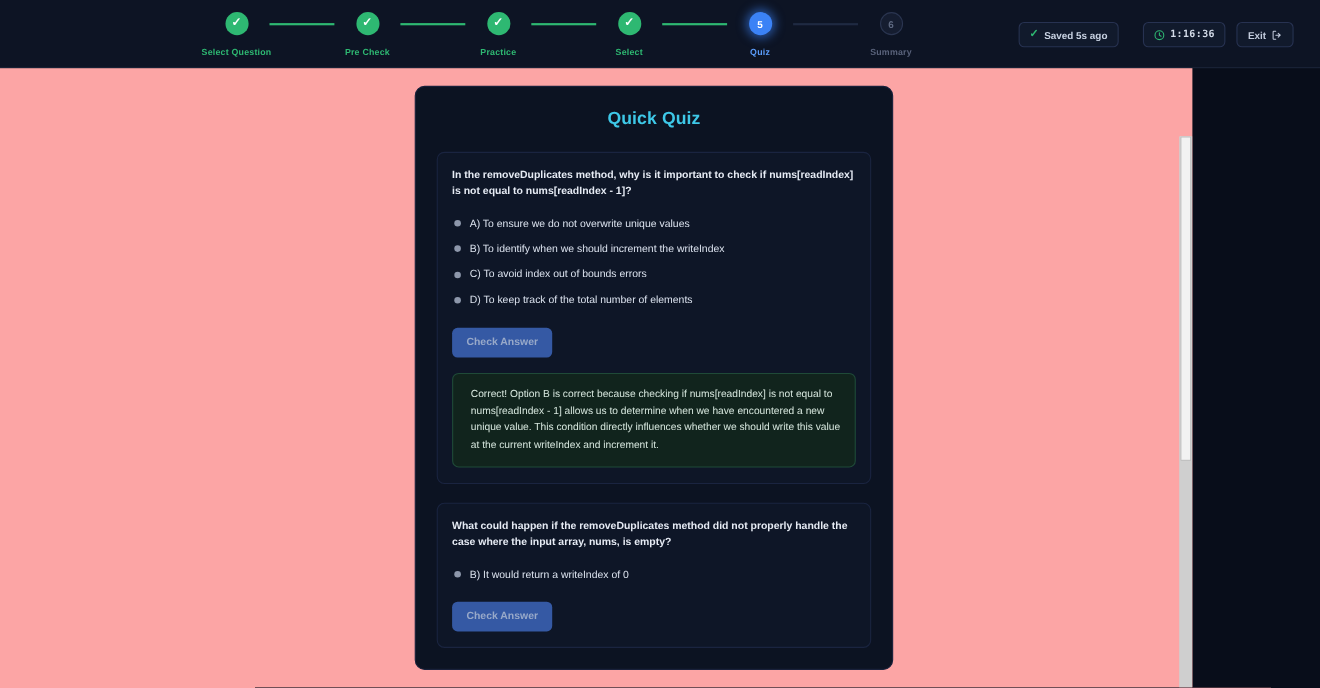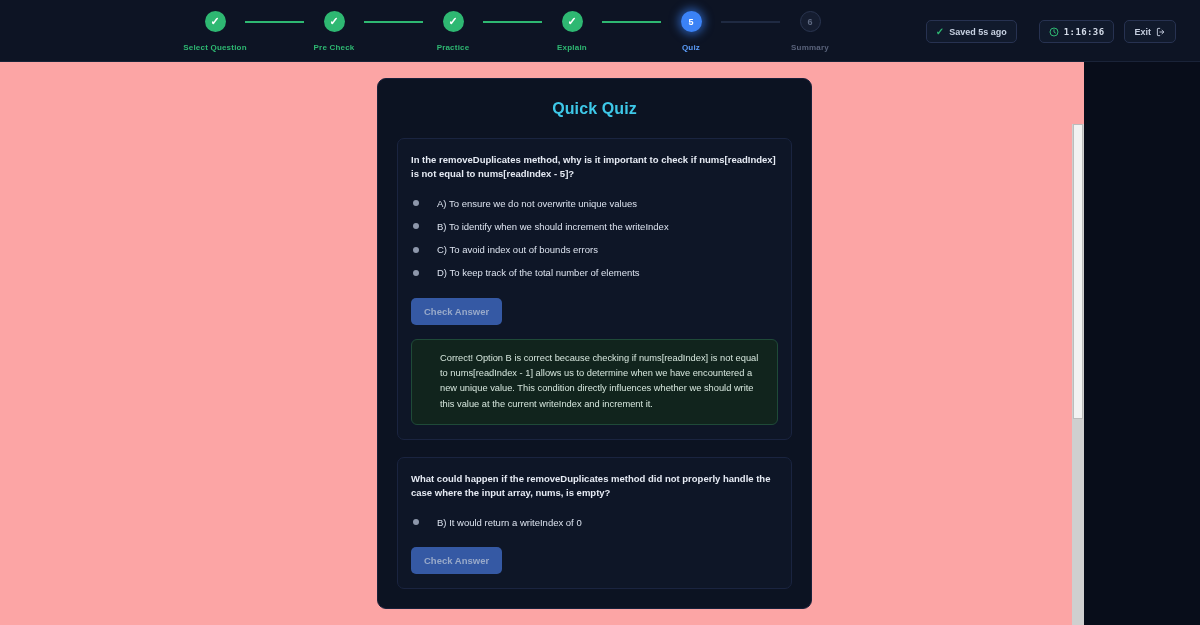--- a/index.html
+++ b/index.html
@@ -157,21 +157,21 @@
     font-size: 9.5px;
     font-weight: bold;
     color: #e6ebf4;
     line-height: 1.5;
     margin-bottom: 12px;
   }
 
   .opt {
     display: flex;
     align-items: center;
-    gap: 18px;
+    gap: 8px;
     padding: 3px 0 3px 2px;
     margin-bottom: 4px;
   }
   .opt-radio {
     width: 6px;
     height: 6px;
     border-radius: 50%;
     background: #8d97ab;
     flex: 0 0 auto;
   }
@@ -193,21 +193,21 @@
     padding: 8px 13px;
     font-family: "Liberation Sans", sans-serif;
     cursor: default;
   }
 
   .feedback {
     margin-top: 14px;
     background: #11241d;
     border: 1px solid #1f4a38;
     border-radius: 6px;
-    padding: 11px 12px 12px 28px;
+    padding: 11px 12px 12px 16px;
     font-size: 9.3px;
     color: #d6e6dd;
     line-height: 1.65;
   }
 
   
   .scrollbar-track {
     position: absolute;
     right: 0;
     top: 62px;
@@ -256,21 +256,21 @@
       </div>
       <div class="step-label">Practice</div>
     </div>
 
     <div class="connector filled"></div>
 
     <div class="step done">
       <div class="step-circle">
         <span class="check-glyph">✓</span>
       </div>
-      <div class="step-label">Explain</div>
+      <div class="step-label">Select</div>
     </div>
 
     <div class="connector filled"></div>
 
     <div class="step current">
       <div class="step-circle">5</div>
       <div class="step-label">Quiz</div>
     </div>
 
     <div class="connector"></div>
@@ -314,21 +314,21 @@
   </div>
 </div>
 
 <div class="main">
 
   <div class="quiz-panel">
 
     <div class="quiz-title">Quick Quiz</div>
 
     <div class="q-card">
-      <div class="q-text">In the removeDuplicates method, why is it important to check if nums[readIndex] is not equal to nums[readIndex - 5]?</div>
+      <div class="q-text">In the removeDuplicates method, why is it important to check if nums[readIndex] is not equal to nums[readIndex - 1]?</div>
 
       <div class="opt">
         <span class="opt-radio"></span>
         <span class="opt-text">A) To ensure we do not overwrite unique values</span>
       </div>
       <div class="opt">
         <span class="opt-radio"></span>
         <span class="opt-text">B) To identify when we should increment the writeIndex</span>
       </div>
       <div class="opt">

